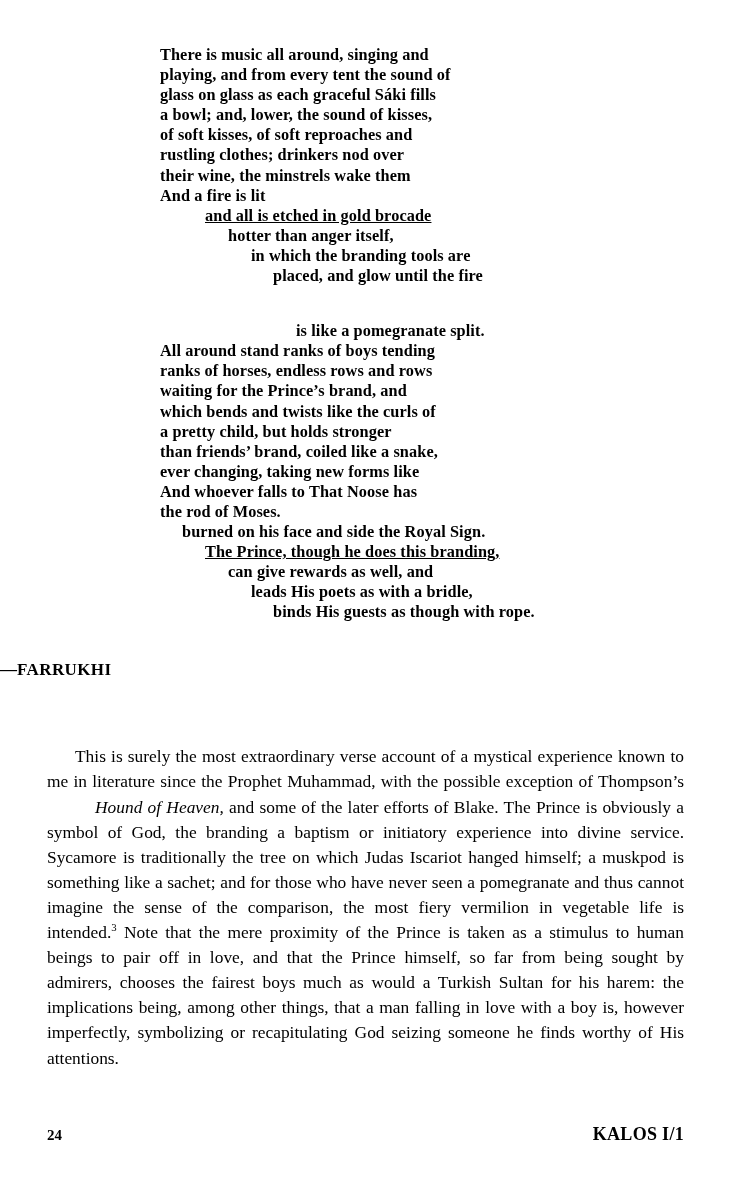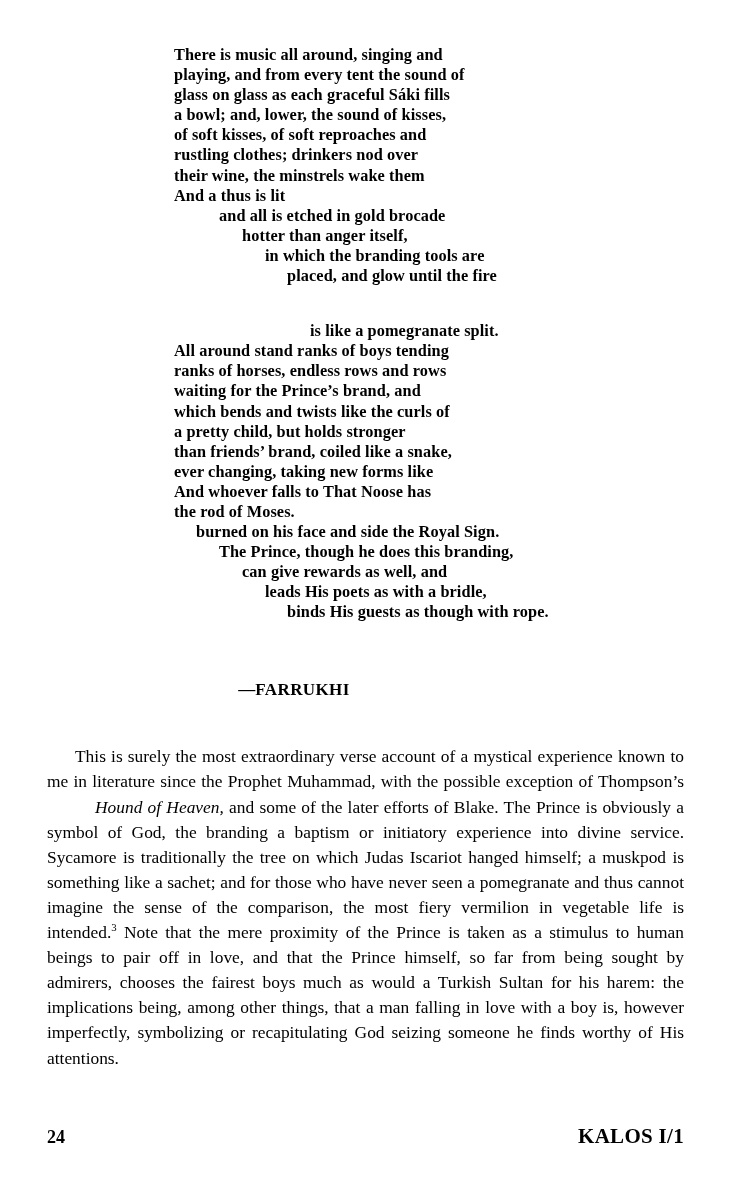--- a/index.html
+++ b/index.html
@@ -20,48 +20,48 @@
   .page {
     position: absolute;
     left: 0; top: 0;
     width: 731px;
     height: 1180px;
   }
 
   
   .poem {
     position: absolute;
-    left: 174px;
+    left: 160px;
     top: 45px;
     width: 470px;
   }
   .poem .pline {
     font-family: "Liberation Serif", "DejaVu Serif", serif;
     font-weight: bold;
     font-size: 16.3px;
     line-height: 20.1px;
     white-space: pre;
     letter-spacing: 0.1px;
   }
   
   .i0 { padding-left: 0px; }
   .i1 { padding-left: 22px; }
-  .i2 { padding-left: 45px; }
+  .i2 { padding-left: 45px; text-decoration: underline; }
   .i3 { padding-left: 68px; }
   .i4 { padding-left: 91px; }
   .i5 { padding-left: 113px; }
   .i6 { padding-left: 136px; margin-top: 35px; }
 
   
   .attribution {
     position: absolute;
-    top: 680px;
+    top: 660px;
     left: 0;
     width: 684px;
-    text-align: center;
+    text-align: left;
     padding-right: 96px;
     box-sizing: border-box;
     font-weight: bold;
     font-size: 17px;
     letter-spacing: 0.4px;
   }
   .attribution .dash { letter-spacing: 0; }
   .attribution .nm {
     font-size: 17px;
     font-variant: small-caps;
@@ -100,41 +100,41 @@
     position: absolute;
     left: 47px;
     top: 1124px;
     width: 637px;
     display: flex;
     justify-content: space-between;
     align-items: baseline;
     font-weight: bold;
   }
   .footer .pageno {
-    font-size: 18px;
+    font-size: 15px;
   }
   .footer .runhead {
-    font-size: 21px;
+    font-size: 18px;
     letter-spacing: 0.3px;
   }
 </style>
 </head>
 <body>
 
 <div class="page">
 
   <div class="poem">
       <div class="pline i0">There is music all around, singing and</div>
       <div class="pline i0">playing, and from every tent the sound of</div>
       <div class="pline i0">glass on glass as each graceful Sáki fills</div>
       <div class="pline i0">a bowl; and, lower, the sound of kisses,</div>
       <div class="pline i0">of soft kisses, of soft reproaches and</div>
       <div class="pline i0">rustling clothes; drinkers nod over</div>
       <div class="pline i0">their wine, the minstrels wake them</div>
-      <div class="pline i0">And a thus is lit</div>
+      <div class="pline i0">And a fire is lit</div>
       <div class="pline i2">and all is etched in gold brocade</div>
       <div class="pline i3">hotter than anger itself,</div>
       <div class="pline i4">in which the branding tools are</div>
       <div class="pline i5">placed, and glow until the fire</div>
       <div class="pline i6">is like a pomegranate split.</div>
       <div class="pline i0">All around stand ranks of boys tending</div>
       <div class="pline i0">ranks of horses, endless rows and rows</div>
       <div class="pline i0">waiting for the Prince’s brand, and</div>
       <div class="pline i0">which bends and twists like the curls of</div>
       <div class="pline i0">a pretty child, but holds stronger</div>

